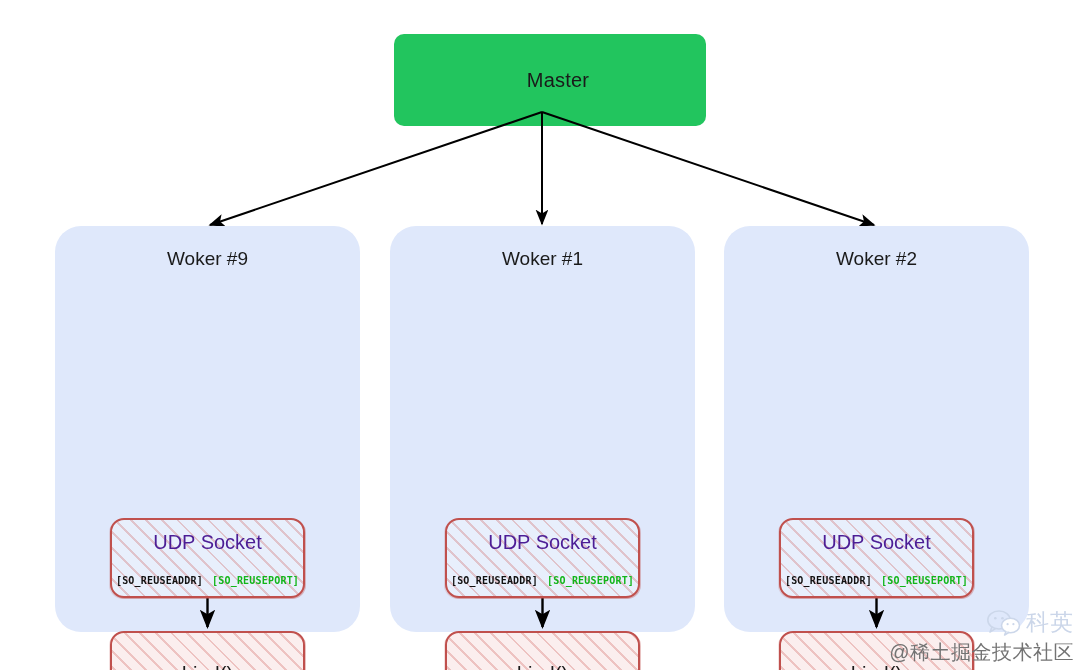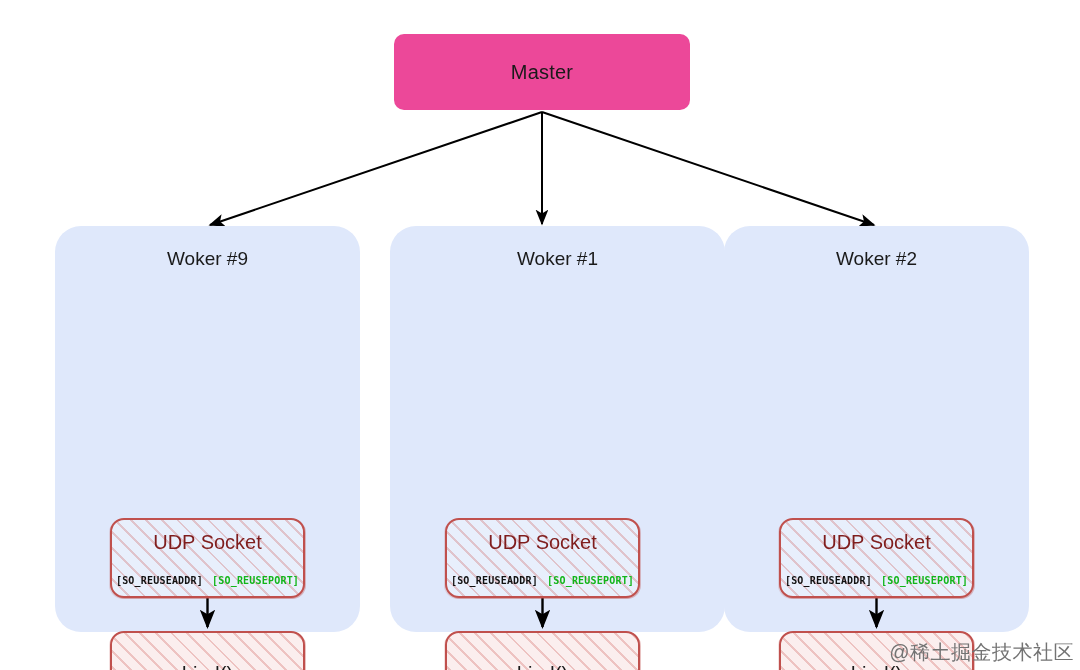--- a/index.html
+++ b/index.html
@@ -21,26 +21,27 @@
     height: 670px;
     background: #ffffff;
   }
 
   
   .master-box {
     position: absolute;
     left: 394px;
     top: 34px;
     width: 296px;
-    height: 76px;
-    background: #ec4899;
+    height: 92px;
+    background: #22c55e;
     border-radius: 10px;
     display: flex;
     align-items: center;
     justify-content: center;
+    padding-left: 16px;
   }
   .master-label {
     font-size: 20px;
     color: #1a1a1a;
     letter-spacing: 0.2px;
   }
 
   
   #fanout {
     position: absolute;
@@ -54,21 +55,21 @@
   
   .worker-panel {
     position: absolute;
     top: 226px;
     width: 305px;
     height: 406px;
     background: #dfe8fb;
     border-radius: 26px;
   }
   .worker-panel.w0 { left: 55px; }
-  .worker-panel.w1 { left: 390px; padding-left: 30px; }
+  .worker-panel.w1 { left: 390px; }
   .worker-panel.w2 { left: 724px; }
 
   .worker-title {
     position: absolute;
     top: 22px;
     left: 0;
     width: 100%;
     text-align: center;
     font-size: 19px;
     color: #1a1a1a;
@@ -111,21 +112,21 @@
   }
 
   
   .socket-box {
     top: 292px;
     height: 80px;
     background: #e8effc;
   }
   .socket-title {
     font-size: 20px;
-    color: #7f1d1d;
+    color: #4c1d95;
     margin-bottom: 21px;
   }
   .socket-opts {
     font-family: "DejaVu Sans Mono", "Liberation Mono", monospace;
     font-size: 10px;
     font-weight: bold;
     letter-spacing: 0.2px;
     white-space: nowrap;
   }
   .opt-reuseaddr { color: #111111; }
@@ -273,16 +274,29 @@
     <div class="sketch-box fn-box bind-box">
       <span class="hatch"></span>
       <div class="content">
         <span class="fn-label">bind()</span>
       </div>
     </div>
 
   </div>
 
   <div class="watermark">
+    <div class="wm-top">
+      <svg width="34" height="26" viewBox="0 0 34 26">
+        <ellipse cx="12" cy="10" rx="11.2" ry="9" fill="none" stroke="#ccd7ea" stroke-width="1.6"></ellipse>
+        <path d="M5 17 L3 22 L8.5 18.6" fill="none" stroke="#ccd7ea" stroke-width="1.6" stroke-linejoin="round"></path>
+        <circle cx="8.3" cy="8.2" r="1.3" fill="#ccd7ea"></circle>
+        <circle cx="15.4" cy="8.2" r="1.3" fill="#ccd7ea"></circle>
+        <ellipse cx="23.5" cy="15.5" rx="9" ry="7.2" fill="#ffffff" stroke="#ccd7ea" stroke-width="1.6"></ellipse>
+        <path d="M19 21.5 L17.6 25 L22 22.3" fill="#ffffff" stroke="#ccd7ea" stroke-width="1.6" stroke-linejoin="round"></path>
+        <circle cx="20.6" cy="14.2" r="1.1" fill="#ccd7ea"></circle>
+        <circle cx="26.4" cy="14.2" r="1.1" fill="#ccd7ea"></circle>
+      </svg>
+      <span class="wm-name">科英</span>
+    </div>
     <div class="wm-sub">@稀土掘金技术社区</div>
   </div>
 
 </div>
 
 </body></html>

